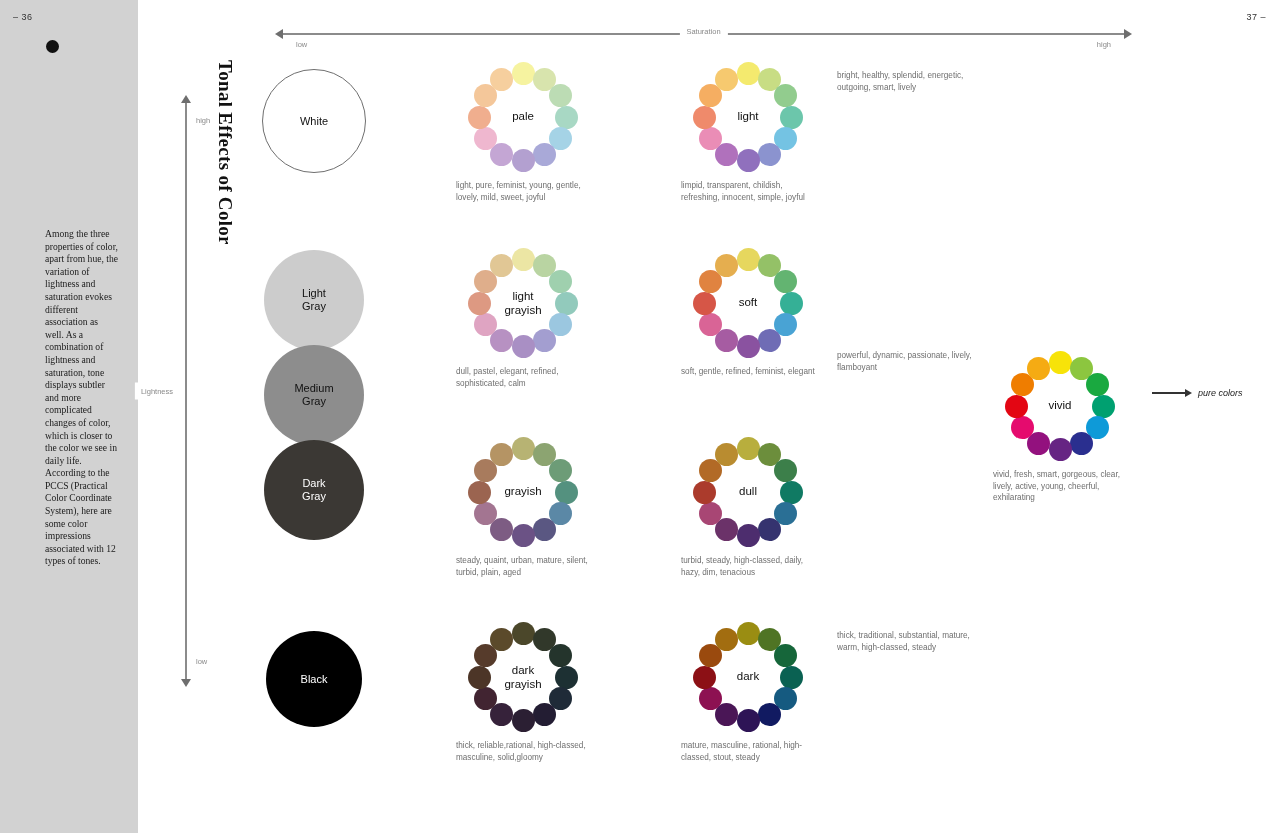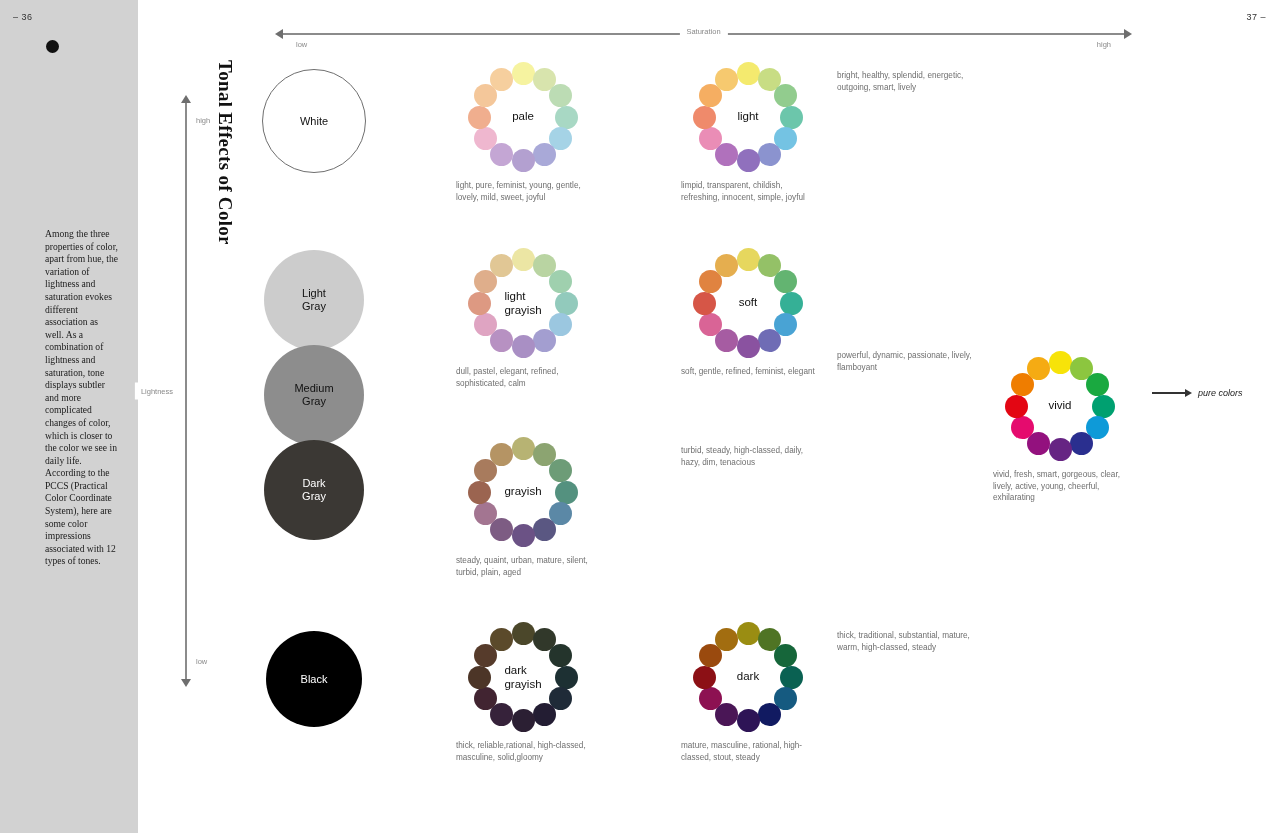--- a/index.html
+++ b/index.html
@@ -113,21 +113,21 @@
   .dot {
     position:absolute;
     width:23px; height:23px;
     border-radius:50%;
     margin-left:-11.5px; margin-top:-11.5px;
   }
   .wheel-label {
     position:absolute; left:50%; top:50%;
     transform:translate(-50%,-50%);
     font-size:11.5px; color:#111;
-    line-height:13.5px;
+    text-align:center; line-height:13.5px;
     white-space:pre-line;
   }
   .tone-desc {
     margin-top:8px;
     padding-left:8px;
     font-size:8.2px;
     line-height:11.6px;
     color:#6f6f6f;
   }
 
@@ -299,20 +299,35 @@
         <div class="dot" style="left: 33.25px; top: 92.6721px; background: rgb(125, 92, 131);"></div>
         <div class="dot" style="left: 17.3279px; top: 76.75px; background: rgb(163, 117, 145);"></div>
         <div class="dot" style="left: 11.5px; top: 55px; background: rgb(155, 100, 80);"></div>
         <div class="dot" style="left: 17.3279px; top: 33.25px; background: rgb(168, 123, 93);"></div>
         <div class="dot" style="left: 33.25px; top: 17.3279px; background: rgb(181, 148, 100);"></div>
         <div class="wheel-label">grayish</div>
       </div>
       <div class="tone-desc">steady, quaint, urban, mature, silent, turbid, plain, aged</div>
     </div>
     <div class="tone" style="left: 673px; top: 437px;">
+      <div class="wheel">
+        <div class="dot" style="left: 55px; top: 11.5px; background: rgb(184, 174, 61);"></div>
+        <div class="dot" style="left: 76.75px; top: 17.3279px; background: rgb(108, 142, 60);"></div>
+        <div class="dot" style="left: 92.6721px; top: 33.25px; background: rgb(60, 127, 74);"></div>
+        <div class="dot" style="left: 98.5px; top: 55px; background: rgb(16, 122, 99);"></div>
+        <div class="dot" style="left: 92.6721px; top: 76.75px; background: rgb(42, 111, 149);"></div>
+        <div class="dot" style="left: 76.75px; top: 92.6721px; background: rgb(53, 51, 111);"></div>
+        <div class="dot" style="left: 55px; top: 98.5px; background: rgb(77, 45, 110);"></div>
+        <div class="dot" style="left: 33.25px; top: 92.6721px; background: rgb(107, 50, 105);"></div>
+        <div class="dot" style="left: 17.3279px; top: 76.75px; background: rgb(168, 70, 116);"></div>
+        <div class="dot" style="left: 11.5px; top: 55px; background: rgb(171, 59, 44);"></div>
+        <div class="dot" style="left: 17.3279px; top: 33.25px; background: rgb(178, 106, 38);"></div>
+        <div class="dot" style="left: 33.25px; top: 17.3279px; background: rgb(185, 140, 48);"></div>
+        <div class="wheel-label">dull</div>
+      </div>
       <div class="tone-desc">turbid, steady, high-classed, daily, hazy, dim, tenacious</div>
     </div>
     <div class="tone" style="left: 448px; top: 622px;">
       <div class="wheel">
         <div class="dot" style="left: 55px; top: 11.5px; background: rgb(75, 71, 42);"></div>
         <div class="dot" style="left: 76.75px; top: 17.3279px; background: rgb(49, 56, 42);"></div>
         <div class="dot" style="left: 92.6721px; top: 33.25px; background: rgb(36, 52, 44);"></div>
         <div class="dot" style="left: 98.5px; top: 55px; background: rgb(29, 48, 51);"></div>
         <div class="dot" style="left: 92.6721px; top: 76.75px; background: rgb(31, 43, 56);"></div>
         <div class="dot" style="left: 76.75px; top: 92.6721px; background: rgb(35, 29, 51);"></div>

